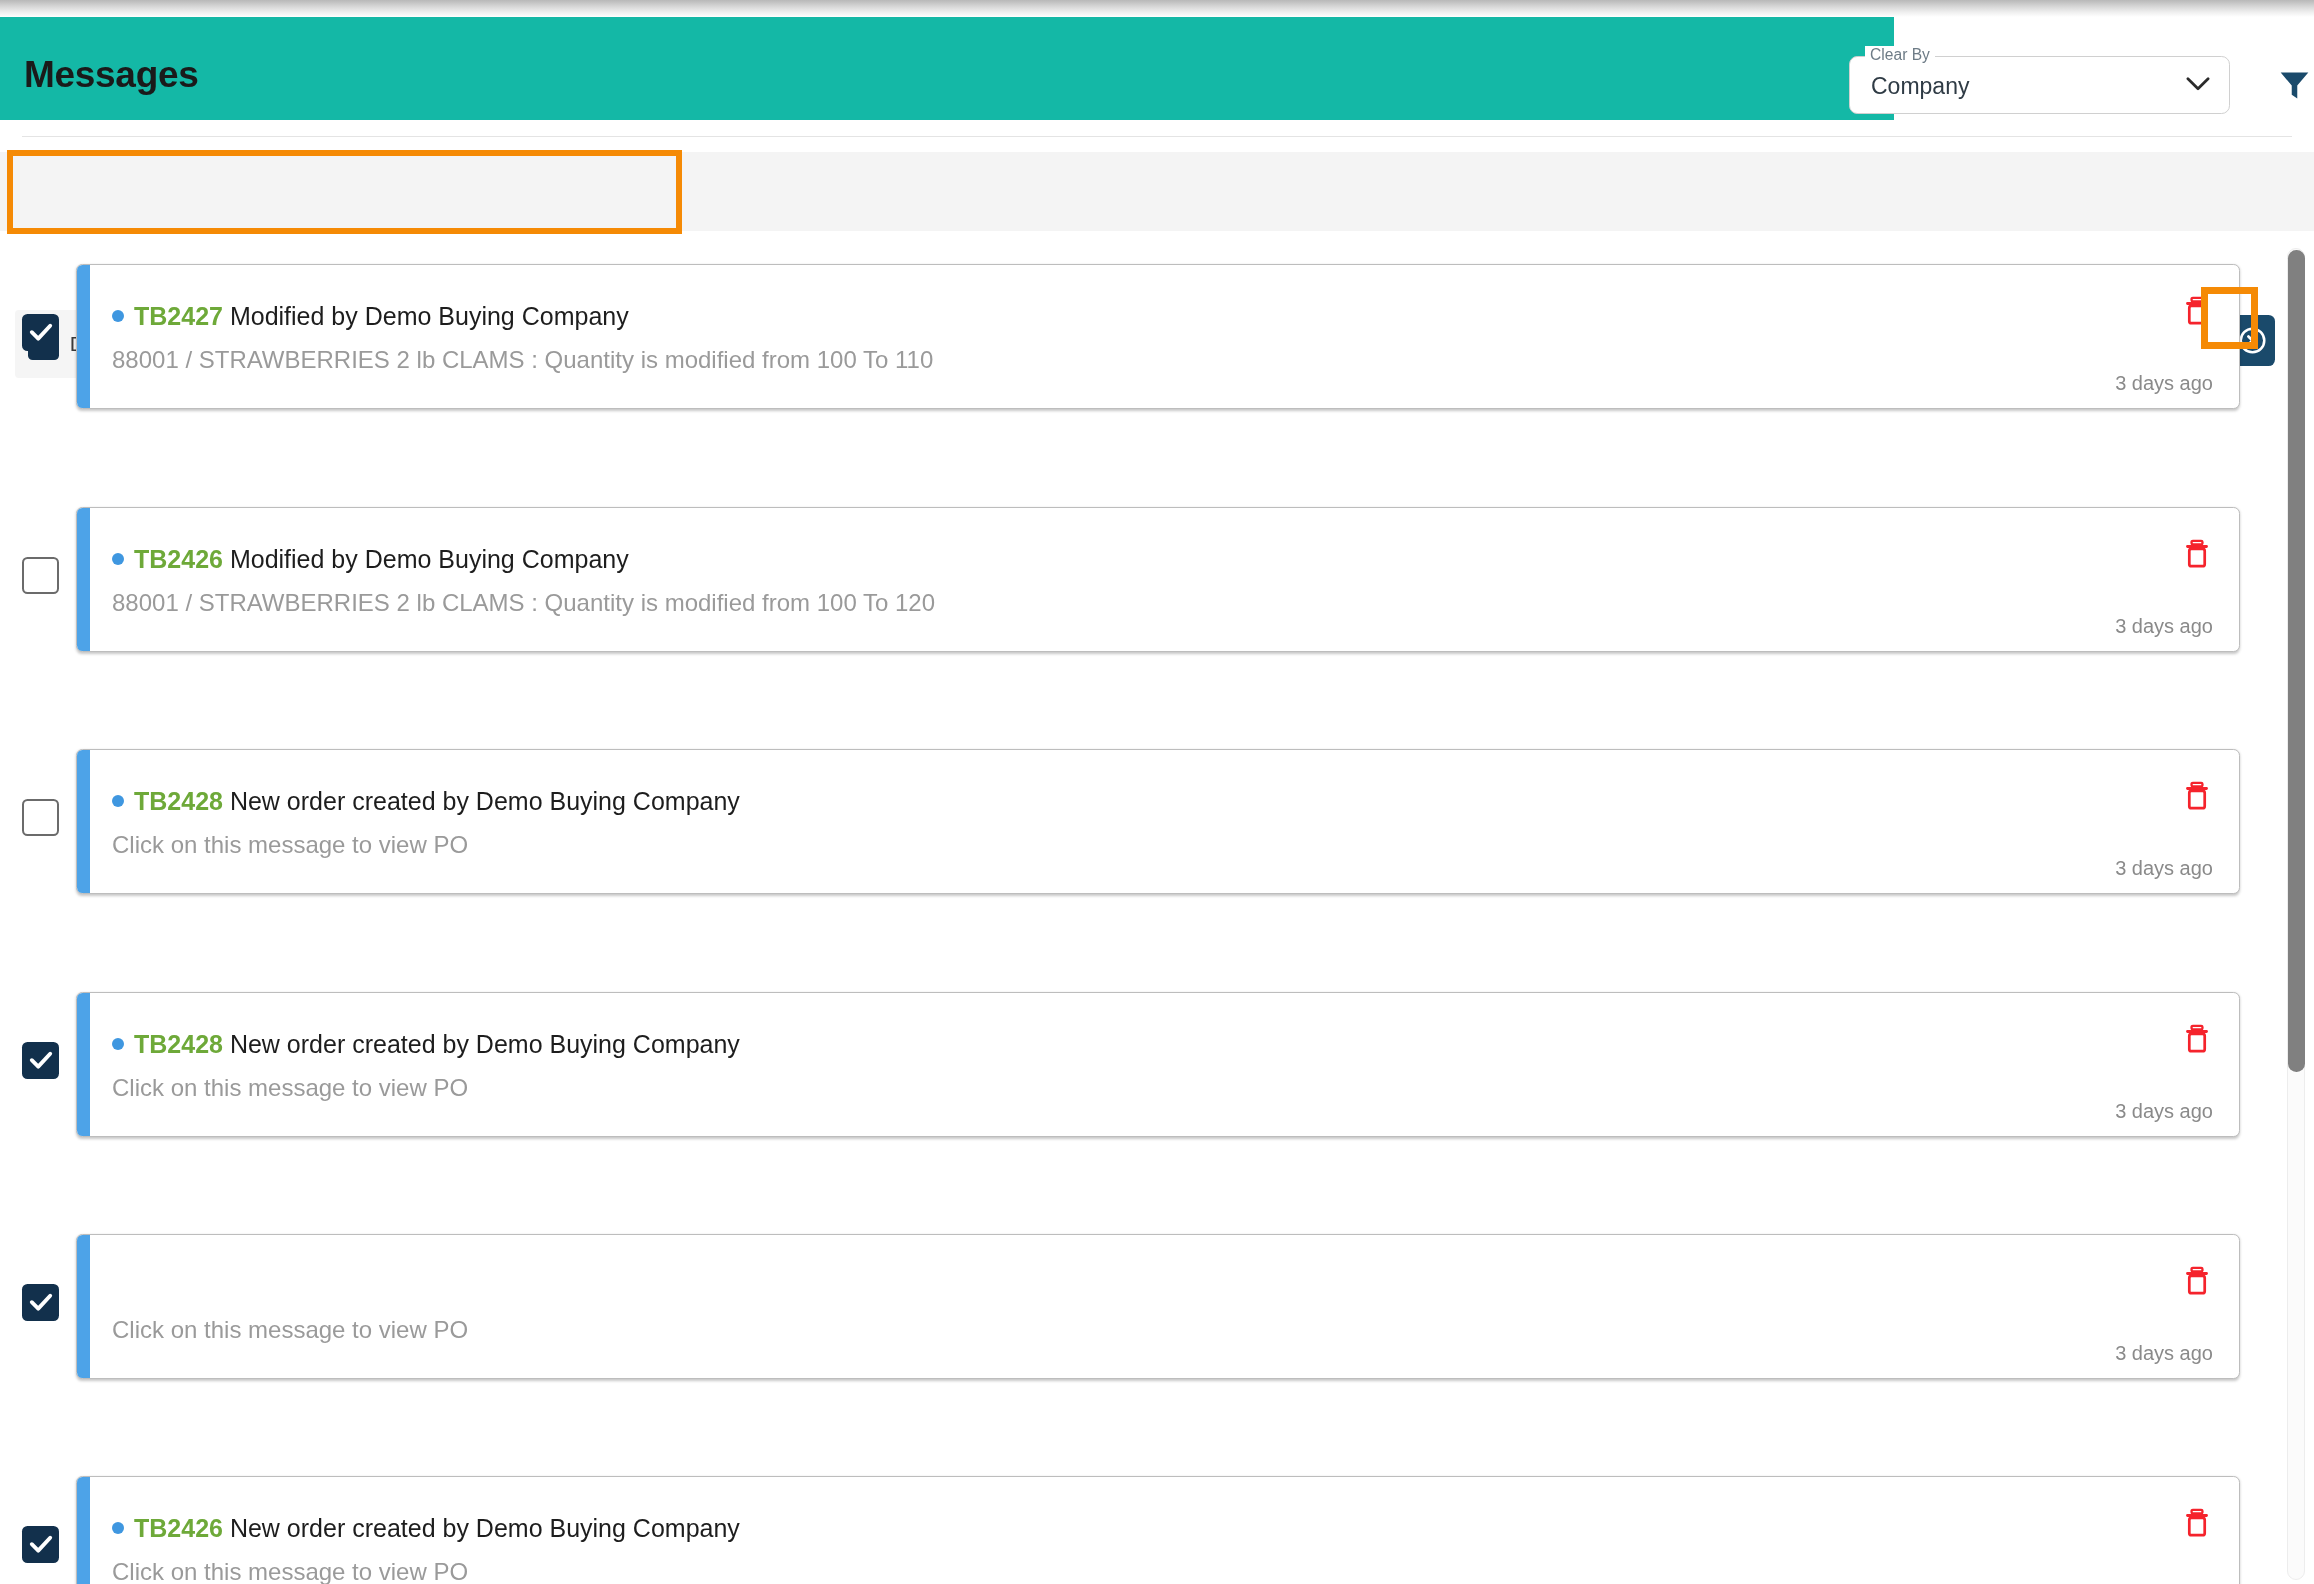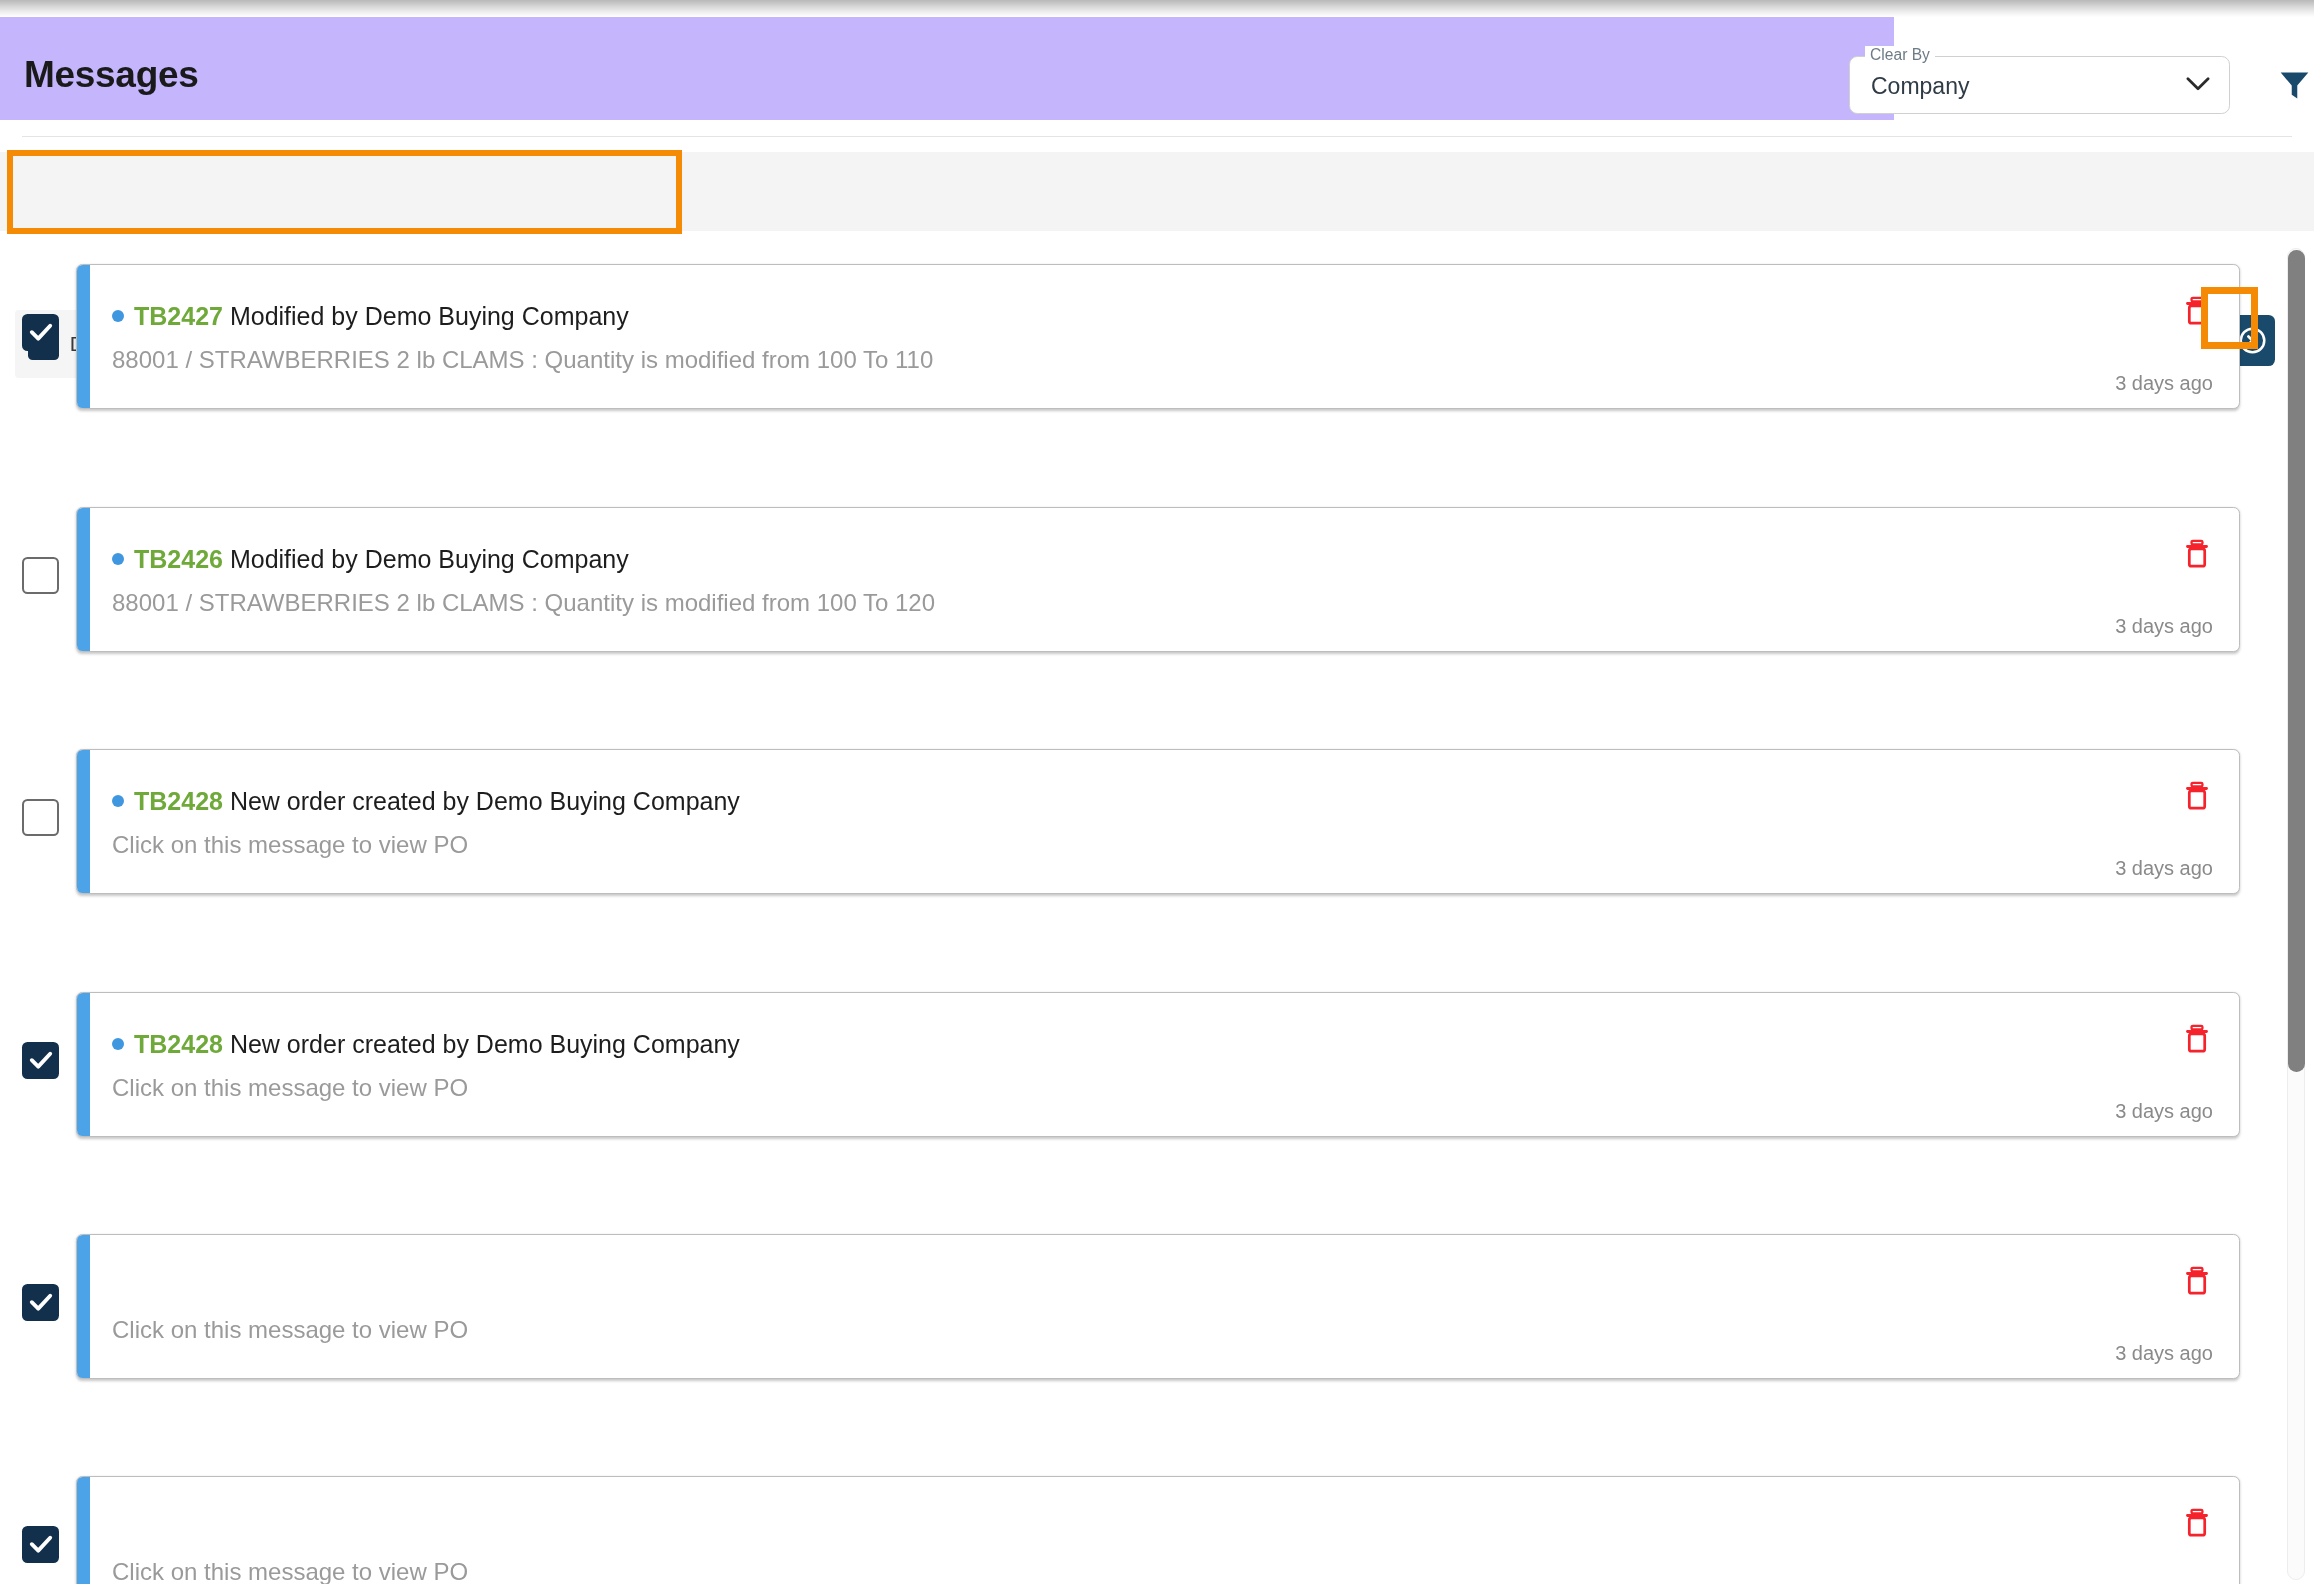--- a/index.html
+++ b/index.html
@@ -13,21 +13,21 @@
 
   
   .top-shadow {
     position: absolute; top: 0; left: 0; width: 2314px; height: 16.5px;
     background: linear-gradient(to bottom, #b8b8b8 0%, #d4d4d4 35%, #eeeeee 70%, #ffffff 100%);
   }
 
   
   .page-header {
     position: absolute; top: 16.5px; left: 0; width: 1894px; height: 103px;
-    background: #c4b5fd;
+    background: #14b8a6;
     padding-left: 40px;
   }
   .page-title {
     position: absolute; left: 24px; top: 37px;
     font-size: 37px; font-weight: 700; color: #1a1a1a; letter-spacing: -0.3px;
   }
   .header-divider {
     position: absolute; left: 22px; top: 119px; width: 2270px; height: 1.8px;
     background: #e4e4e4;
   }
@@ -349,20 +349,21 @@
       <div class="msg-row" style="top: 1232px;">
         <div class="msg-check">
           <div class="cb on">
             <svg width="24" height="18.4" viewBox="0 0 26 20">
               <path d="M3 10 L10 17 L23 3" fill="none" stroke="#ffffff" stroke-width="4.2" stroke-linecap="round" stroke-linejoin="round"></path>
             </svg>
           </div>
         </div>
         <div class="msg-card">
           <div class="msg-accent"></div>
+          <div class="msg-title"><span class="msg-dot"></span><span class="msg-oid">TB2426</span> <span>New order created by Demo Buying Company</span></div>
           <div class="msg-sub">Click on this message to view PO</div>
           <span class="msg-trash">
             <svg width="26" height="29" viewBox="0 0 28 32">
               <rect x="8" y="2" width="12" height="4" rx="1.4" fill="none" stroke="#f5232c" stroke-width="2.6"></rect>
               <rect x="2" y="6.6" width="24" height="3.2" rx="1.4" fill="#f5232c"></rect>
               <rect x="5.5" y="11" width="17" height="19" rx="2.2" fill="none" stroke="#f5232c" stroke-width="3"></rect>
             </svg>
           </span>
         </div>
       </div>

